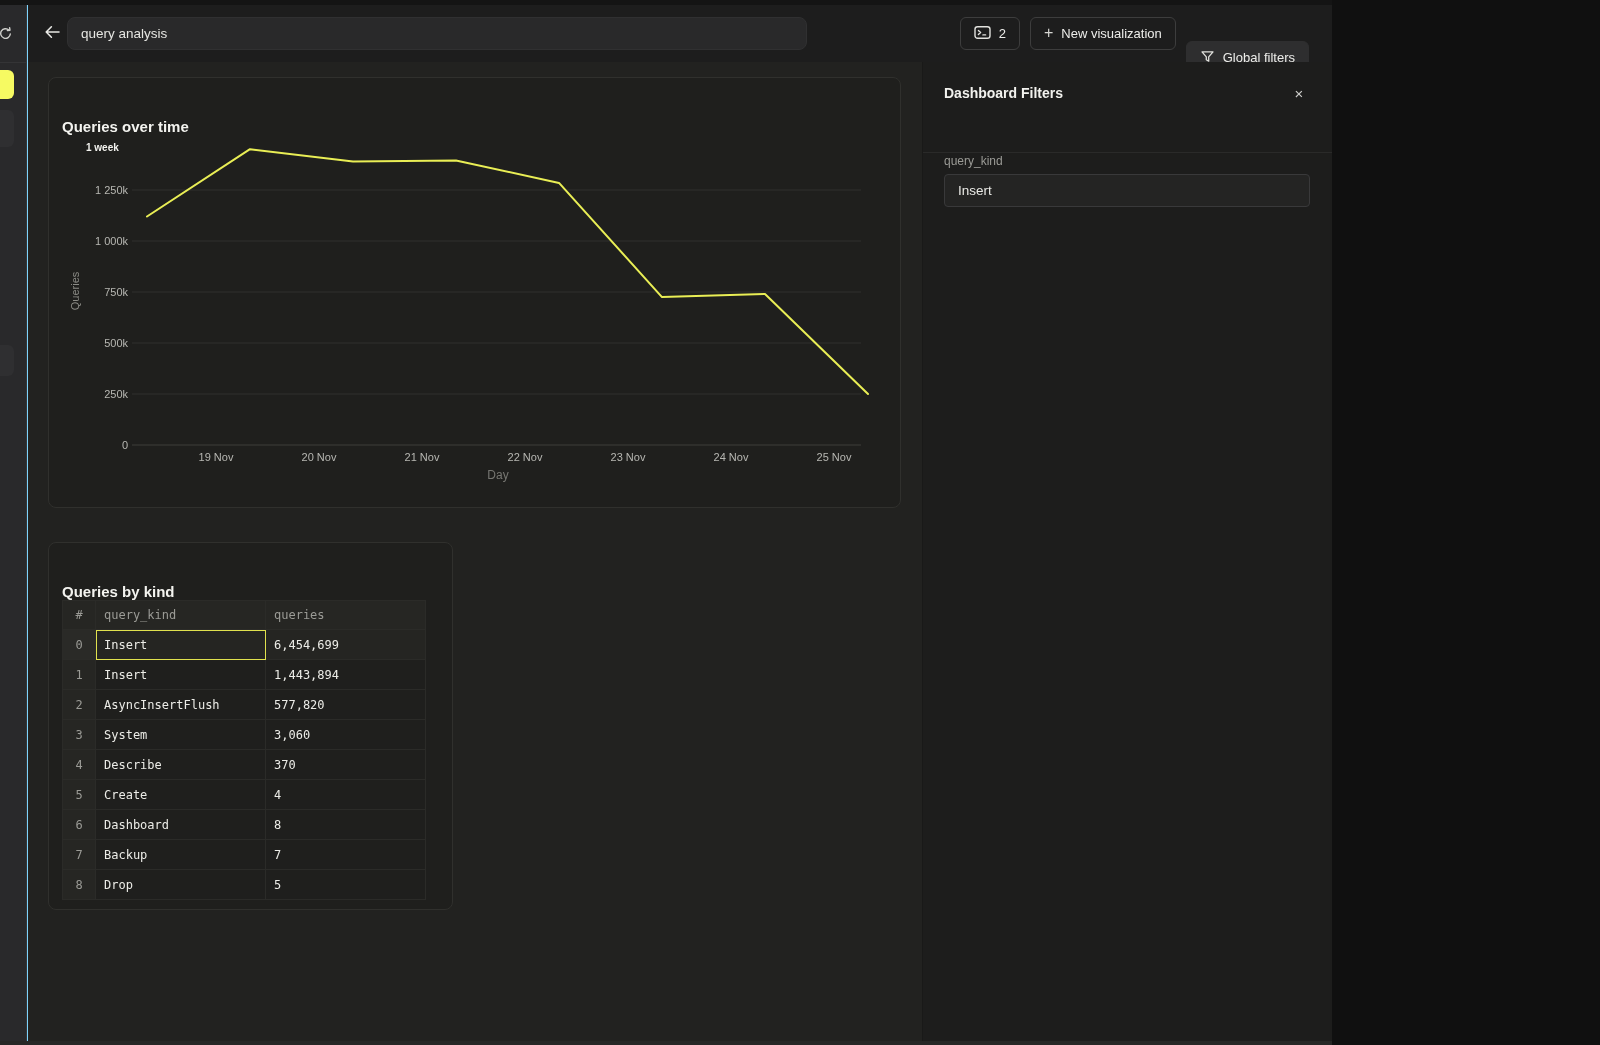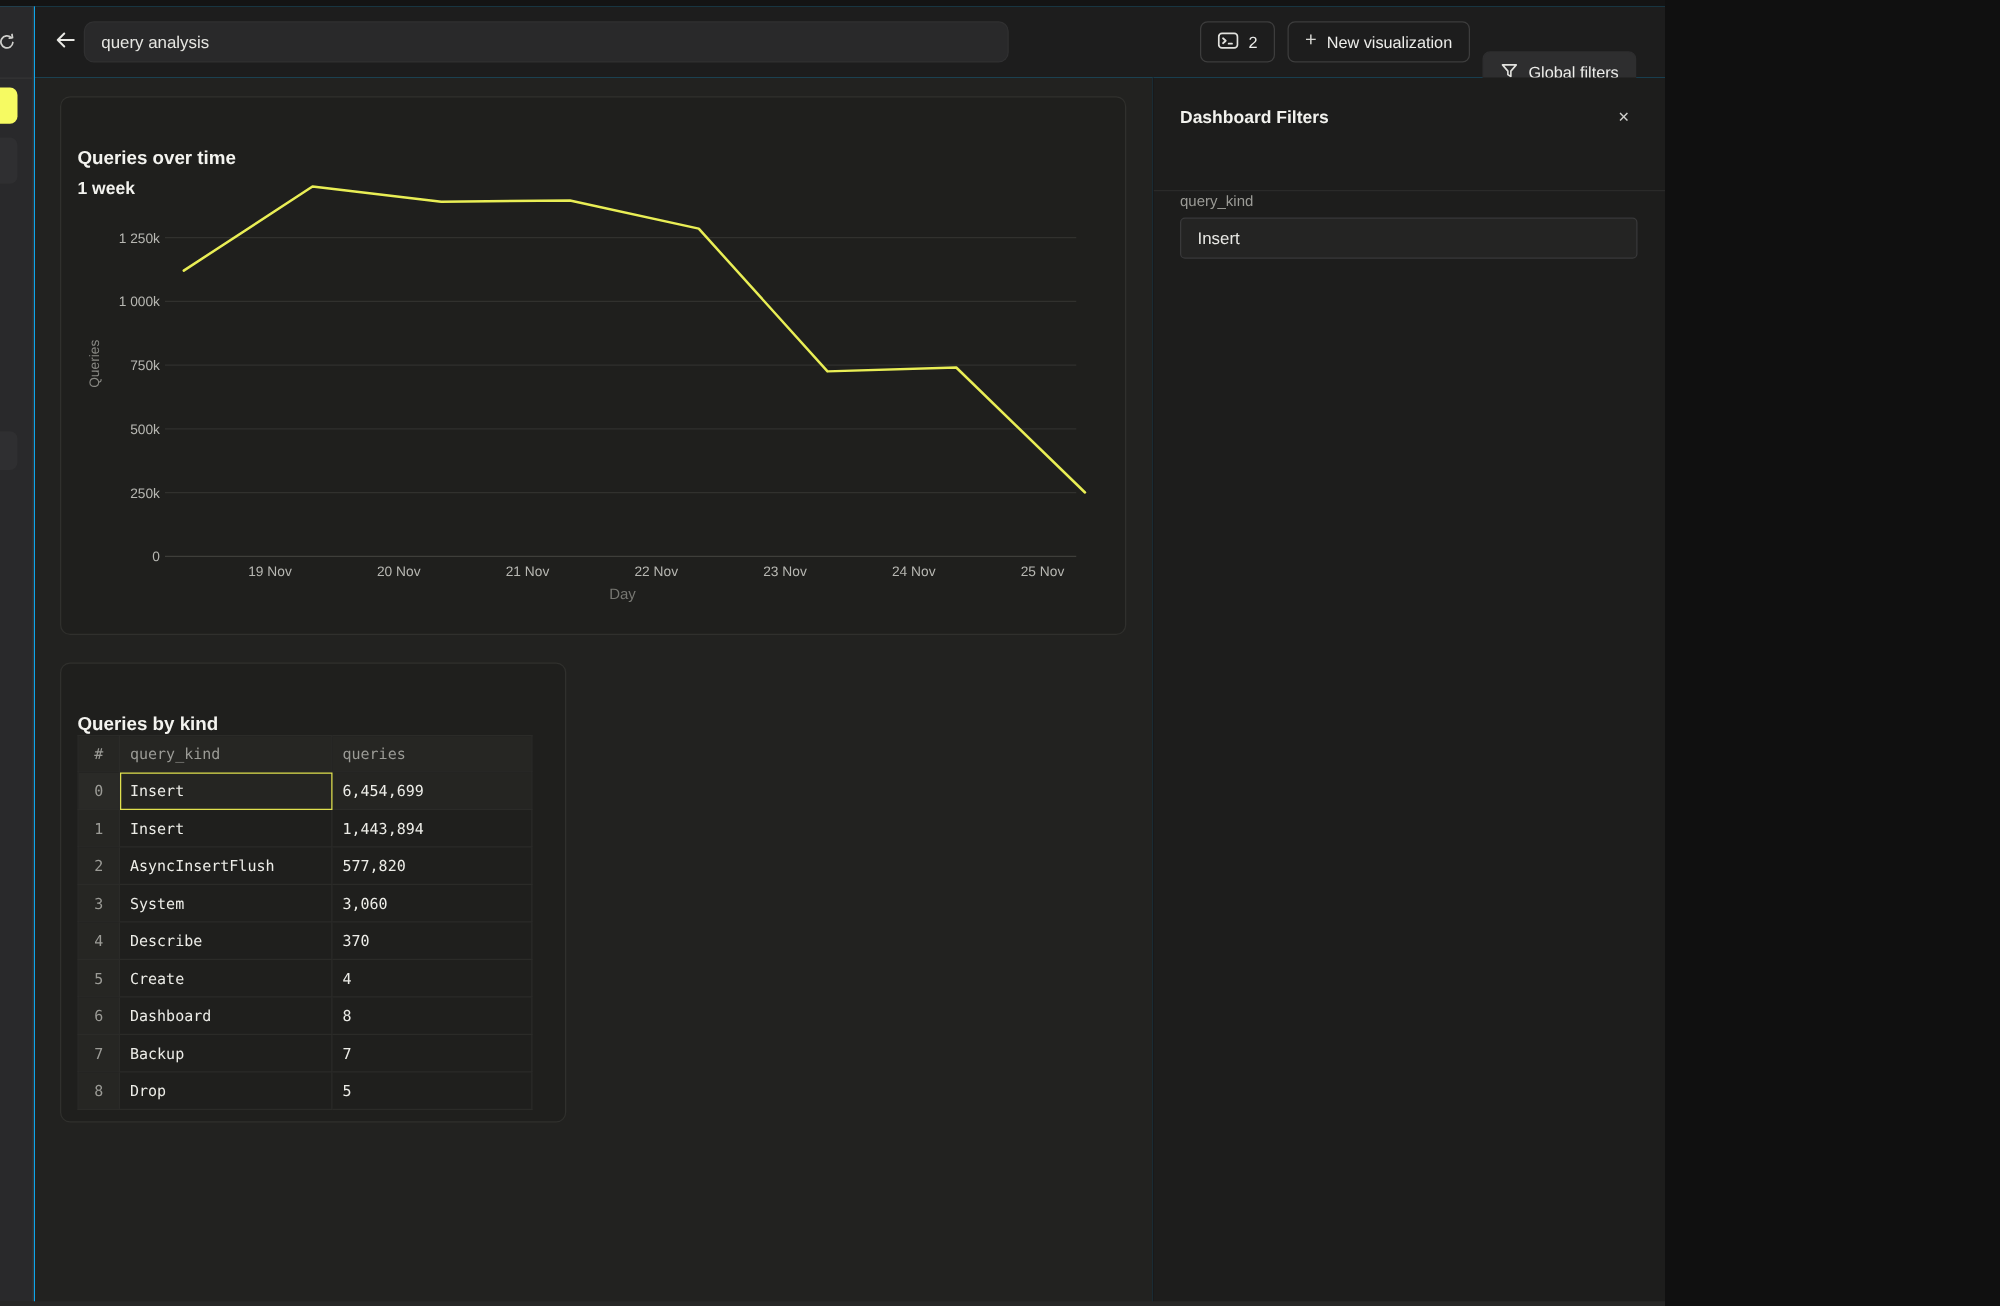--- a/index.html
+++ b/index.html
@@ -1,16 +1,16 @@
 <!DOCTYPE html>
 <html><head>
 <meta charset="utf-8">
 <style>
   html,body{margin:0;padding:0;background:#101010;}
-  .stage{position:relative;width:1332px;height:1045px;background:#0ea5e9;overflow:hidden;
+  .stage{position:relative;width:1332px;height:1045px;background:#7dd3fc;overflow:hidden;
          font-family:"Liberation Sans","DejaVu Sans",sans-serif;color:#ededea;}
   
   .topstrip{position:absolute;top:0;left:0;width:100%;height:5px;background:#141414;}
   .bottomstrip{position:absolute;left:0;right:0;bottom:0;height:4px;background:#272726;}
 
   
   .sidebar{position:absolute;top:5px;left:0;width:27px;bottom:0;background:#29292b;border-right:1px solid #363638;box-sizing:border-box;}
   .sidebar-top{position:relative;height:57px;border-bottom:1px solid #343436;}
   .refresh-wrap{position:absolute;left:-2px;top:21px;}
   .side-item{position:absolute;left:-9px;width:23px;border-radius:6px;cursor:pointer;}
@@ -27,24 +27,24 @@
   .topbar-actions{position:absolute;right:23px;top:12px;display:flex;gap:10px;}
   .tb-btn{height:33px;display:flex;align-items:center;gap:8px;padding:0 13px;border-radius:6px;
     border:1px solid #3d3d3d;background:transparent;color:#ededea;font-size:13px;font-family:inherit;cursor:pointer;}
   .tb-btn .plus{font-size:16px;color:#d6d6d2;line-height:1;margin-top:-1px;}
   .tb-btn.filled{background:#2e2e2f;border-color:#2e2e2f;margin-top:24px;}
 
   
   .main{position:absolute;left:28px;top:62px;width:894px;bottom:0;background:#222220;}
   .card{position:absolute;background:#1f1f1d;border:1px solid #30302d;border-radius:8px;box-sizing:border-box;}
   .card-chart{left:20px;top:15px;width:853px;height:431px;}
-  .card-table{left:20px;top:468px;width:405px;height:368px;}
+  .card-table{left:20px;top:480px;width:405px;height:368px;}
   .card-head{position:absolute;left:13px;top:16px;z-index:2;}
   .card-title{font-size:15px;font-weight:700;color:#f3f3ef;margin-top:24px;}
-  .card-subtitle{font-size:14px;font-weight:700;color:#f3f3ef;margin-top:7px;}
+  .card-subtitle{font-size:10px;font-weight:700;color:#f3f3ef;margin-top:7px;margin-left:24px;}
   svg.chart{position:absolute;left:0;top:0;}
   svg.chart text{font-family:"Liberation Sans","DejaVu Sans",sans-serif;}
 
   
   .qtable{position:absolute;left:13px;top:57px;border-collapse:collapse;table-layout:fixed;width:363px;
     font-family:"DejaVu Sans Mono","Liberation Mono",monospace;font-size:12px;}
   .qtable th,.qtable td{border:1px solid #2b2b28;box-sizing:border-box;overflow:hidden;white-space:nowrap;}
   .qtable th{height:29px;background:#262623;color:#9b9b96;font-weight:400;text-align:left;padding:0 8px;}
   .qtable th.c-idx{text-align:center;padding:0;}
   .qtable td{height:30px;color:#ececе7;color:#ececе7;color:#ececе7;padding:0 8px;color:#ececе7;}

